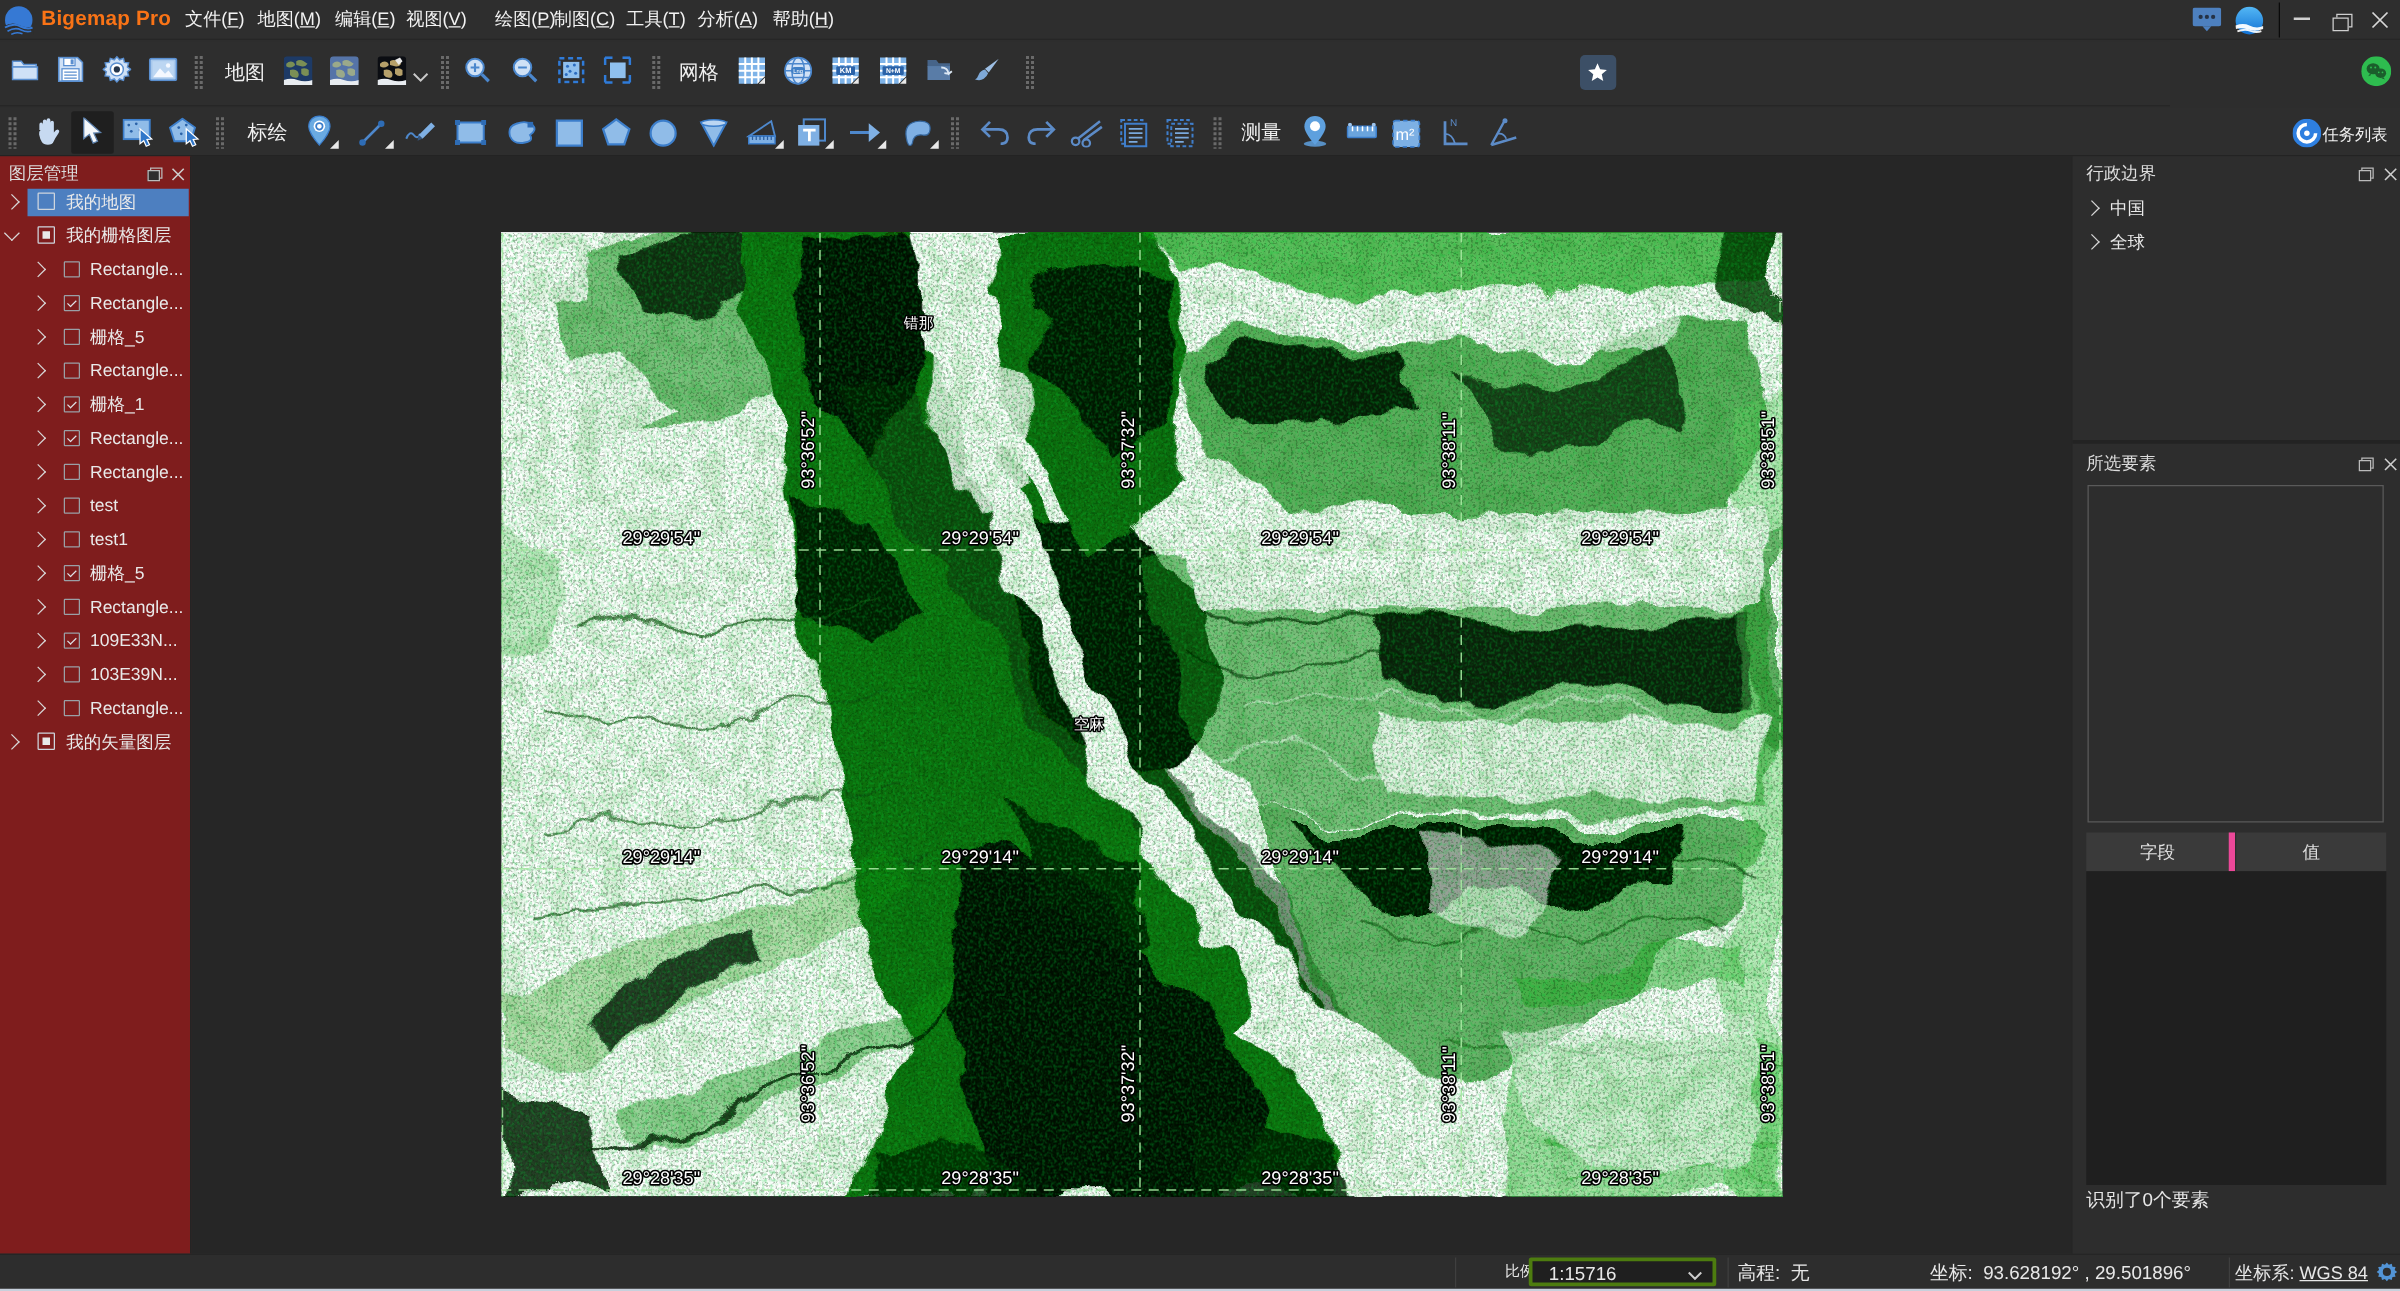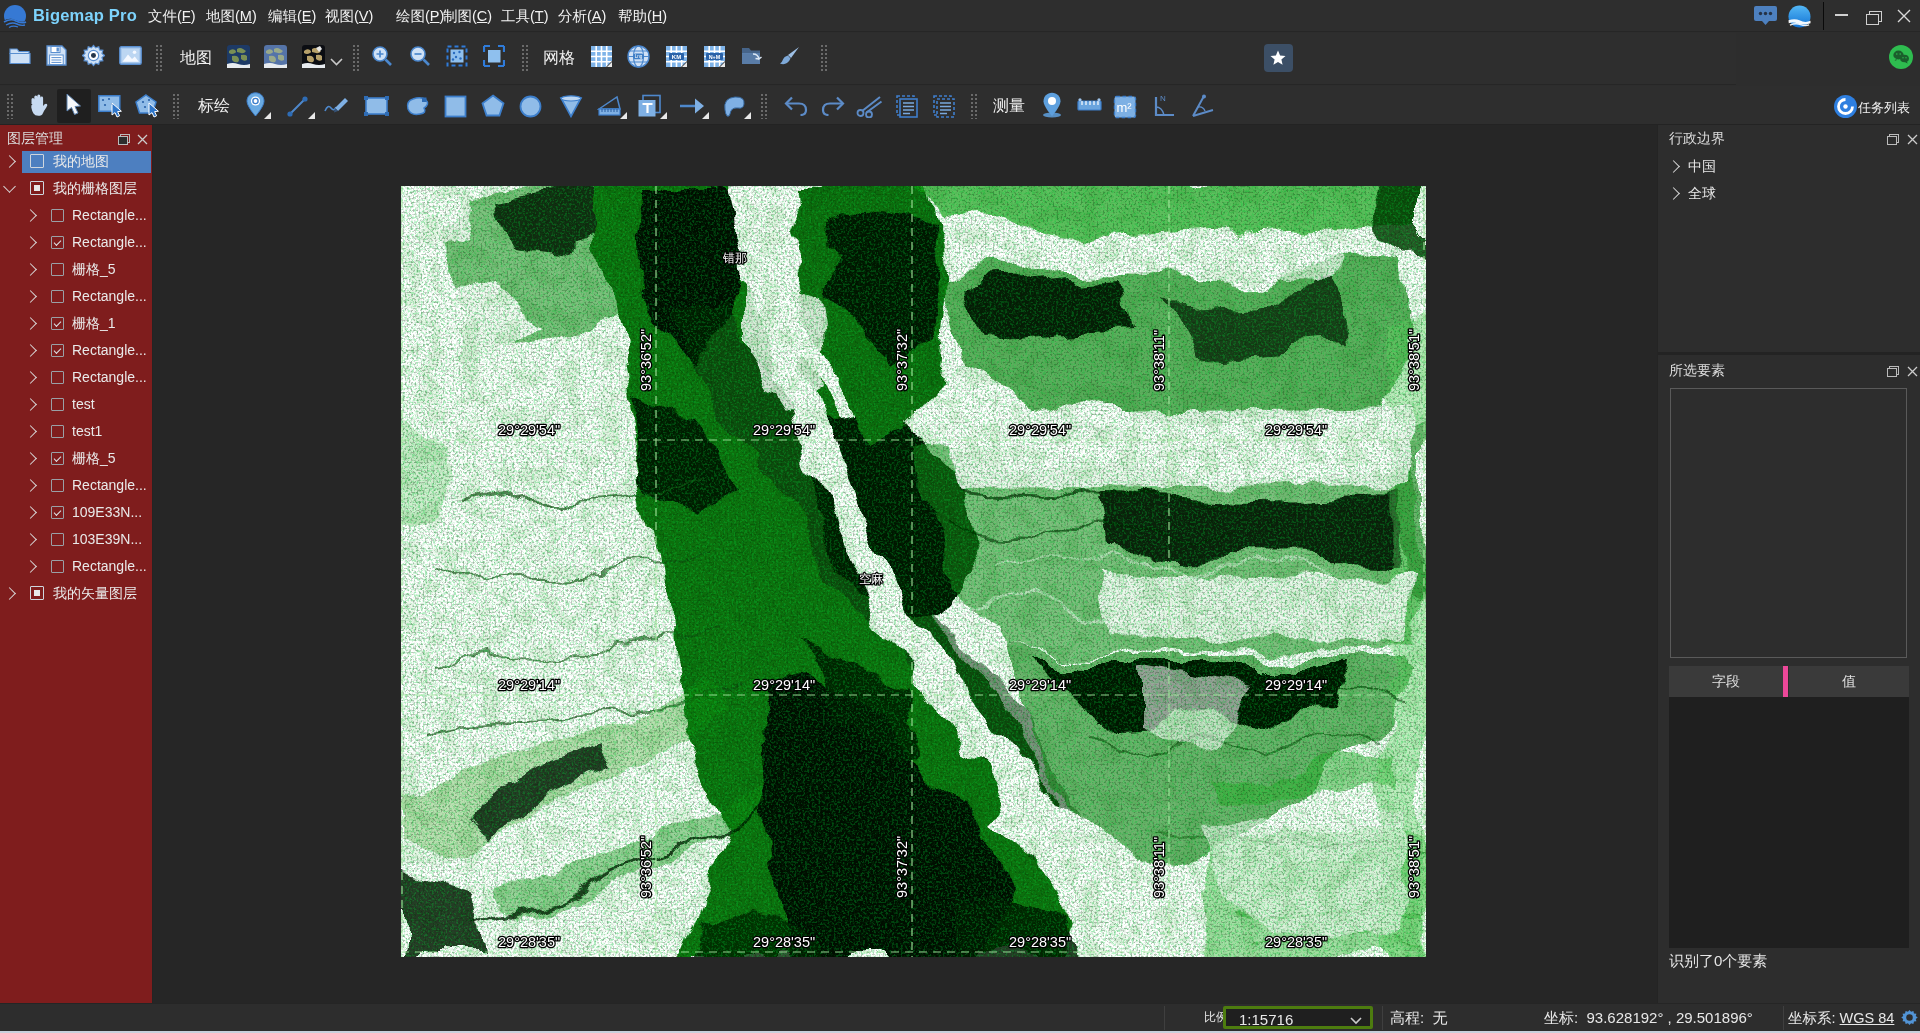--- a/index.html
+++ b/index.html
@@ -22,21 +22,21 @@
 <body>
 
 <div class="abs" style="left:0;top:0;width:1920px;height:32px;background:#2e2e2e;border-bottom:1px solid #262626">
   <svg class="abs" style="left:3px;top:4px" width="24" height="24" viewBox="0 0 24 24">
     <circle cx="12" cy="12" r="11" fill="#3679d4"></circle>
     <path d="M0 17 Q7 13 12 16 Q18 19 24 17 L24 24 L0 24 Z" fill="#2e2e2e"></path>
     <path d="M1 18 Q8 14 13 17 Q19 20 23 18" stroke="#3679d4" stroke-width="1.6" fill="none"></path>
     <path d="M3 21 Q9 17.5 14 20 Q18 22 22 21" stroke="#3679d4" stroke-width="1.4" fill="none"></path>
     <path d="M6 23.5 Q10 21 15 23" stroke="#3679d4" stroke-width="1.2" fill="none"></path>
   </svg>
-  <div class="abs" style="left:33px;top:6px;font-size:16.5px;font-weight:bold;color:#7dd3fc;letter-spacing:.2px">Bigemap Pro</div>
+  <div class="abs" style="left:33px;top:6px;font-size:16.5px;font-weight:bold;color:#f97316;letter-spacing:.2px">Bigemap Pro</div>
   <div class="menu" style="left:148px">文件(<u>F</u>)</div>
   <div class="menu" style="left:206px">地图(<u>M</u>)</div>
   <div class="menu" style="left:268px">编辑(<u>E</u>)</div>
   <div class="menu" style="left:325px">视图(<u>V</u>)</div>
   <div class="menu" style="left:396px">绘图(<u>P</u>)</div>
   <div class="menu" style="left:443px">制图(<u>C</u>)</div>
   <div class="menu" style="left:501px">工具(<u>T</u>)</div>
   <div class="menu" style="left:558px">分析(<u>A</u>)</div>
   <div class="menu" style="left:618px">帮助(<u>H</u>)</div>
 

